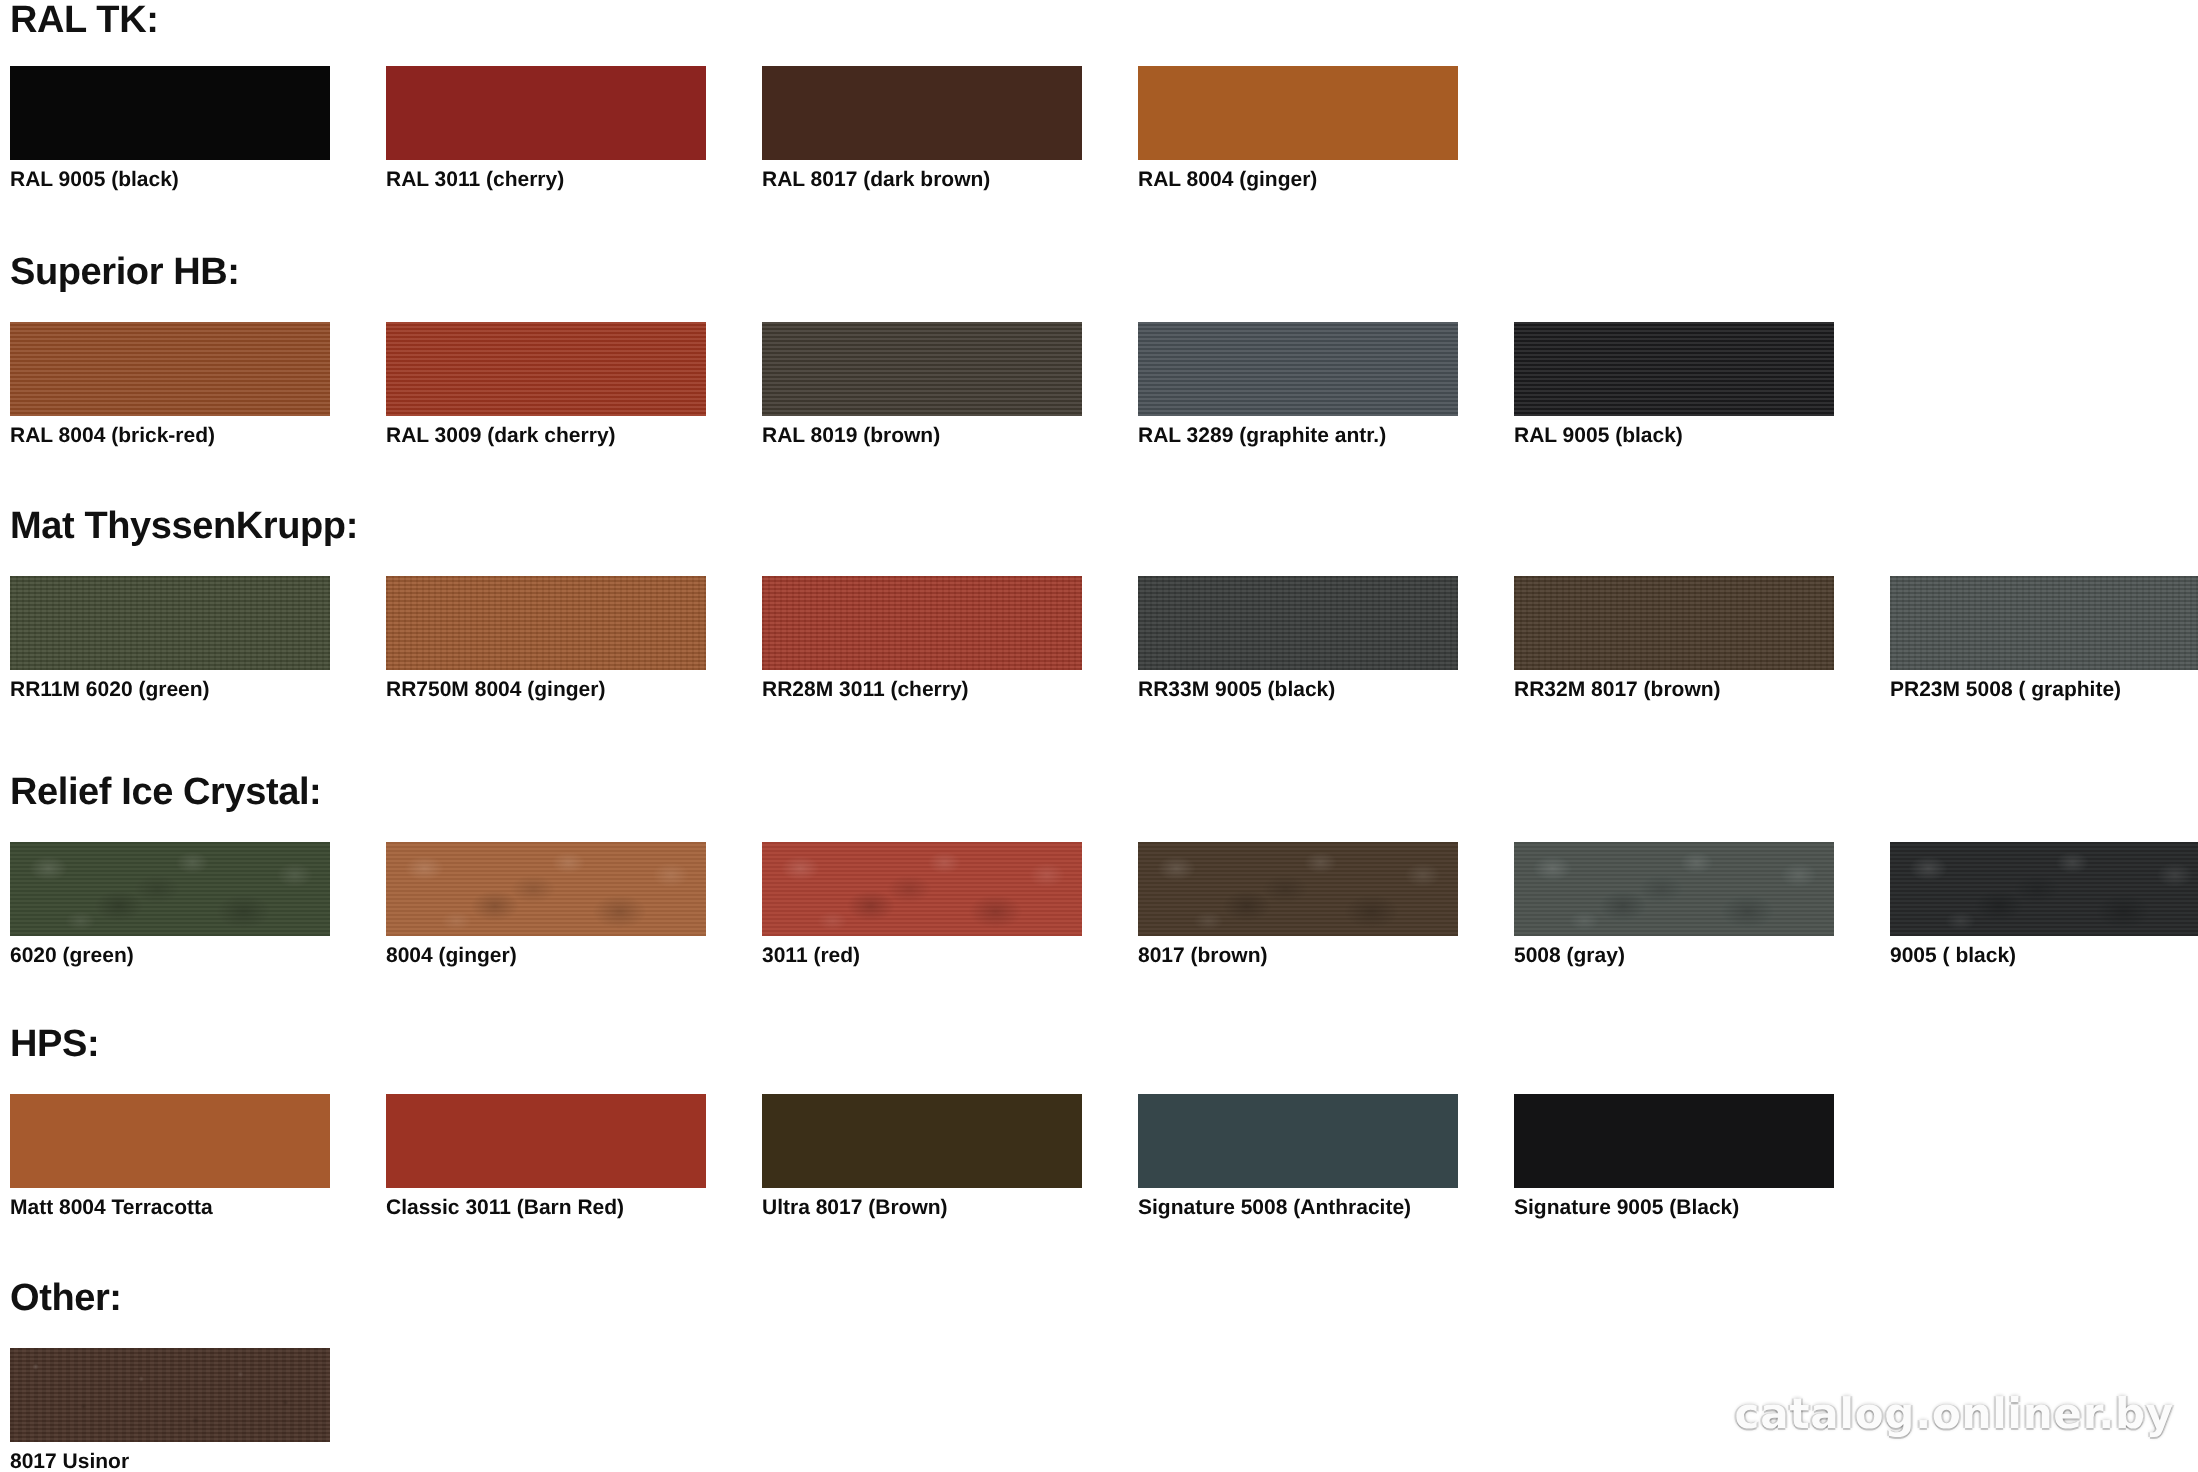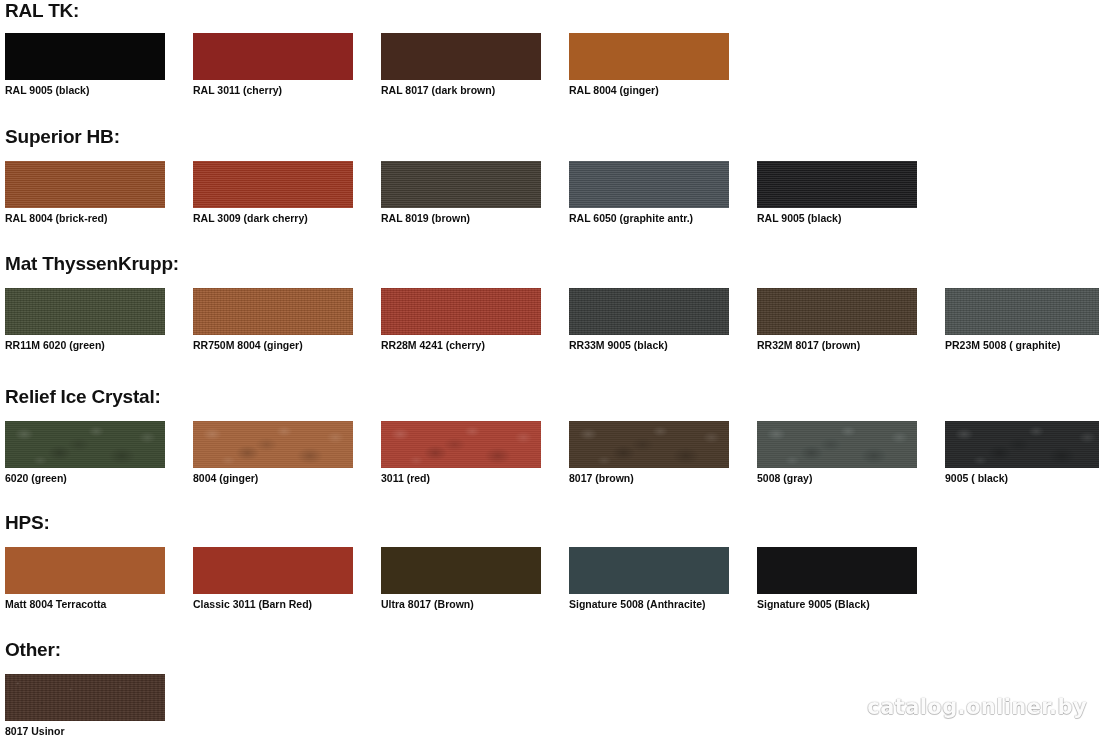--- a/index.html
+++ b/index.html
@@ -184,42 +184,42 @@
           <div class="swatch-cell" style="left: 193px; width: 160px; border-radius: 11px;">
             <div class="swatch-chip tex-lines" style="width: 160px; height: 47px; background: rgb(154, 53, 32);"></div>
             <div class="swatch-label">RAL 3009 (dark cherry)</div>
           </div>
           <div class="swatch-cell" style="left: 381px; width: 138px;">
             <div class="swatch-chip tex-lines" style="width: 160px; height: 47px; background: rgb(64, 58, 49);"></div>
             <div class="swatch-label">RAL 8019 (brown)</div>
           </div>
           <div class="swatch-cell" style="left: 569px; width: 160px;">
             <div class="swatch-chip tex-lines" style="width: 160px; height: 47px; background: rgb(71, 78, 84);"></div>
-            <div class="swatch-label">RAL 6050 (graphite antr.)</div>
+            <div class="swatch-label">RAL 3289 (graphite antr.)</div>
           </div>
           <div class="swatch-cell" style="left: 757px; width: 160px;">
             <div class="swatch-chip tex-lines" style="width: 160px; height: 47px; background: rgb(27, 27, 29);"></div>
             <div class="swatch-label">RAL 9005 (black)</div>
           </div>
         </div>
       </div>
       <div class="section" style="top: 0px;">
         <div class="section-title" style="top: 253px;">Mat ThyssenKrupp:</div>
         <div class="swatch-row" style="top: 288px;">
           <div class="swatch-cell" style="left: 5px; width: 160px; border-radius: 20px;">
             <div class="swatch-chip tex-grain" style="width: 160px; height: 47px; background: rgb(68, 76, 53);"></div>
             <div class="swatch-label">RR11M 6020 (green)</div>
           </div>
           <div class="swatch-cell" style="left: 193px; width: 160px;">
             <div class="swatch-chip tex-grain" style="width: 160px; height: 47px; background: rgb(157, 90, 50);"></div>
             <div class="swatch-label">RR750M 8004 (ginger)</div>
           </div>
           <div class="swatch-cell" style="left: 381px; width: 160px;">
             <div class="swatch-chip tex-grain" style="width: 160px; height: 47px; background: rgb(161, 59, 44);"></div>
-            <div class="swatch-label">RR28M 4241 (cherry)</div>
+            <div class="swatch-label">RR28M 3011 (cherry)</div>
           </div>
           <div class="swatch-cell" style="left: 569px; width: 160px;">
             <div class="swatch-chip tex-grain" style="width: 160px; height: 47px; background: rgb(58, 61, 60);"></div>
             <div class="swatch-label">RR33M 9005 (black)</div>
           </div>
           <div class="swatch-cell" style="left: 757px; width: 160px;">
             <div class="swatch-chip tex-grain" style="width: 160px; height: 47px; background: rgb(75, 59, 43);"></div>
             <div class="swatch-label">RR32M 8017 (brown)</div>
           </div>
           <div class="swatch-cell" style="left: 945px; width: 160px;">

